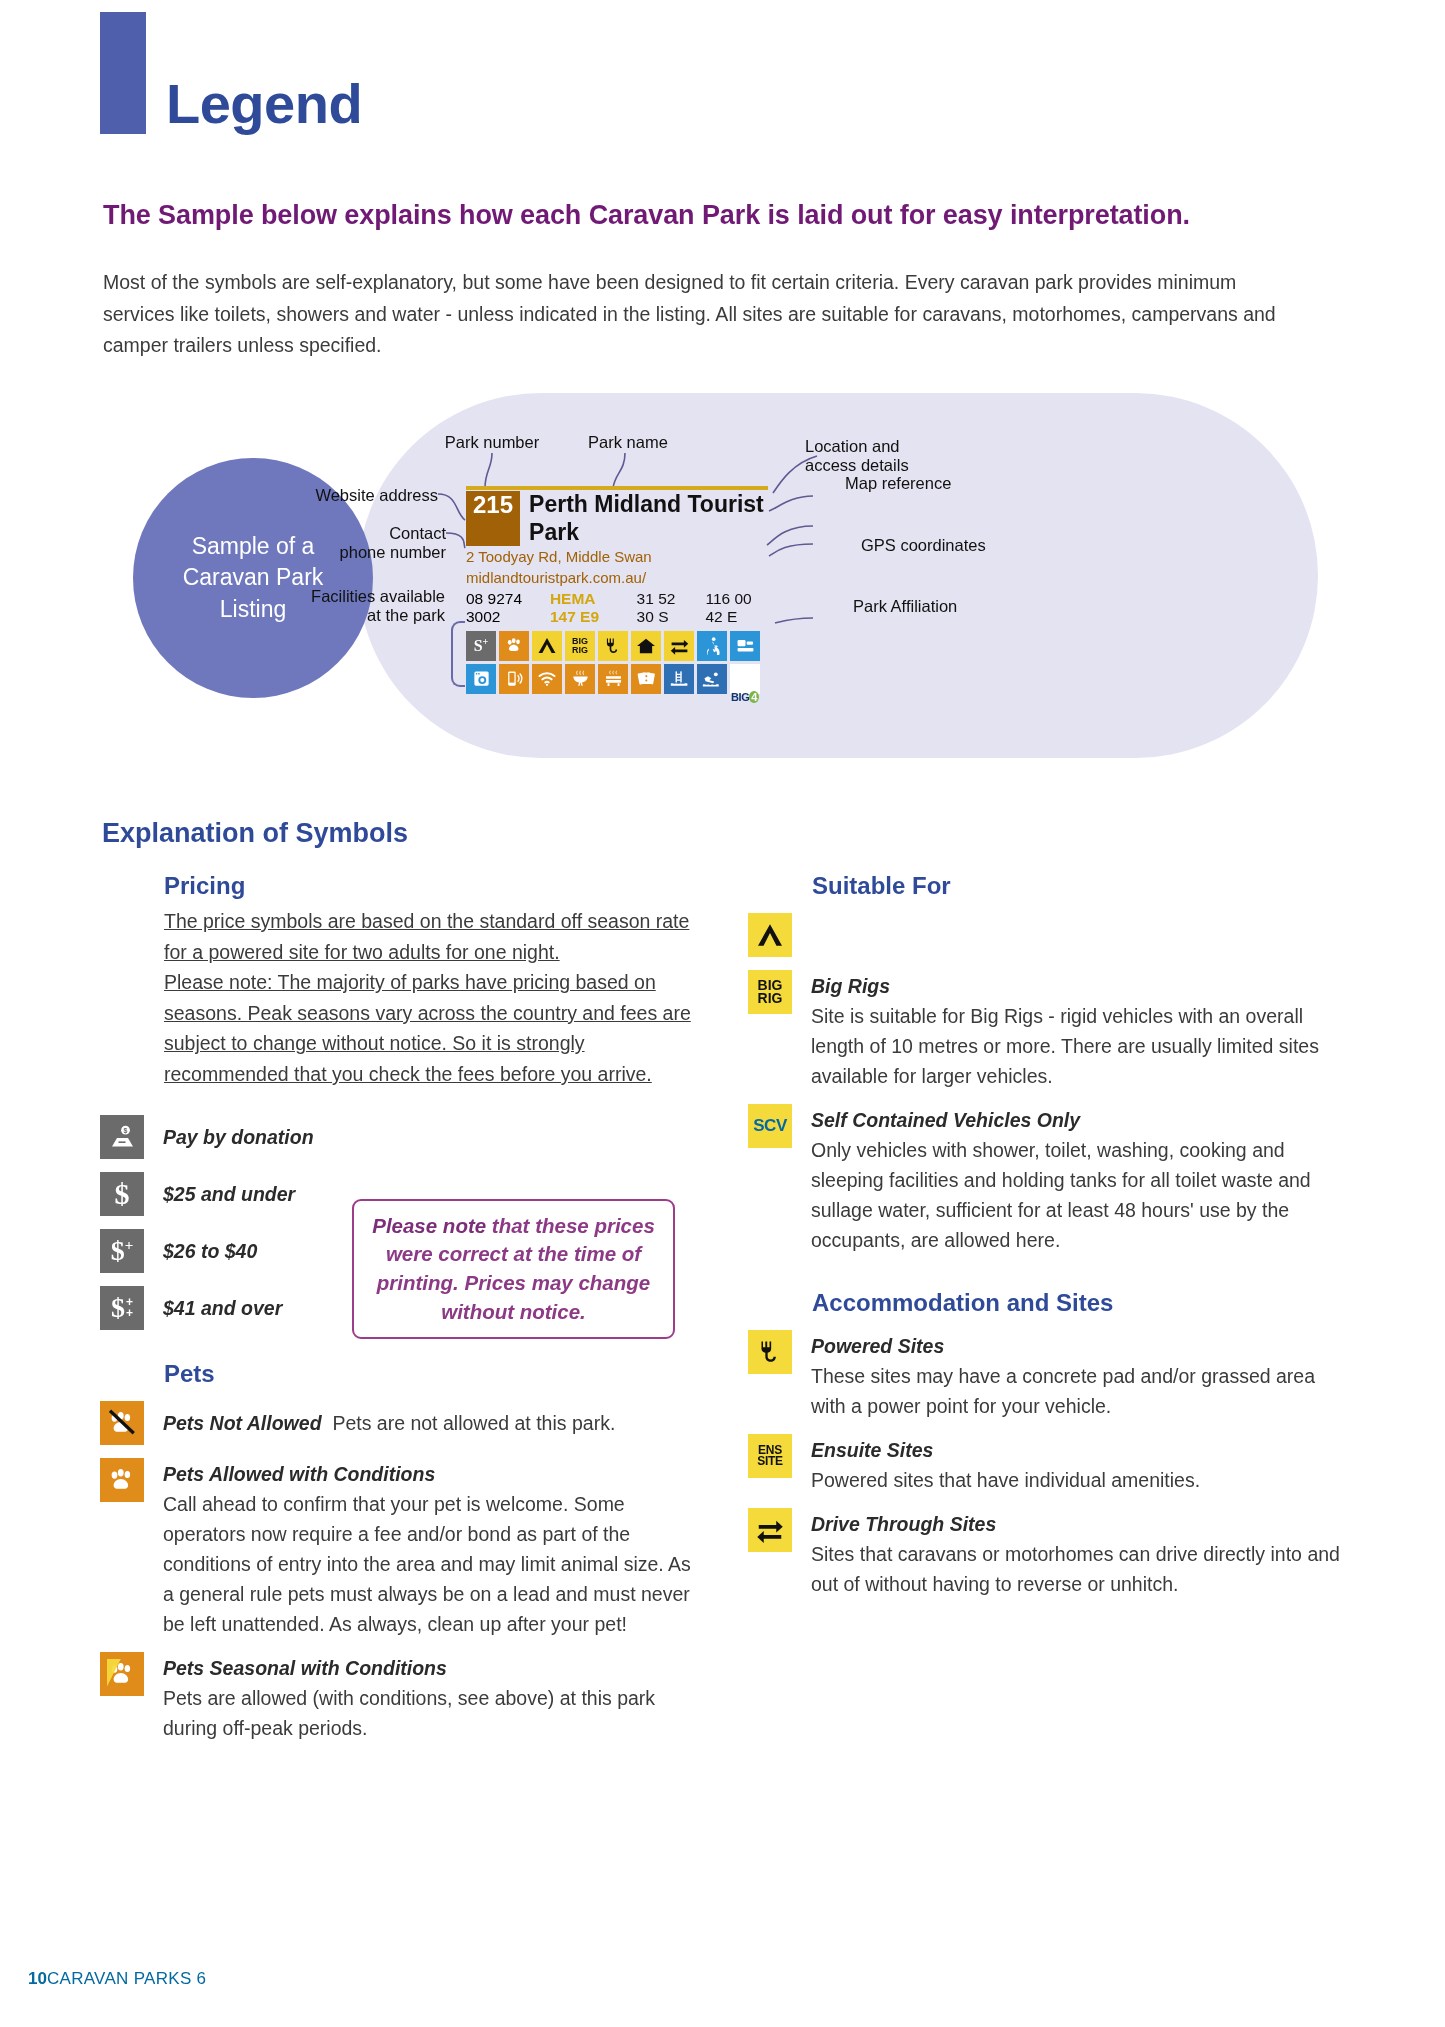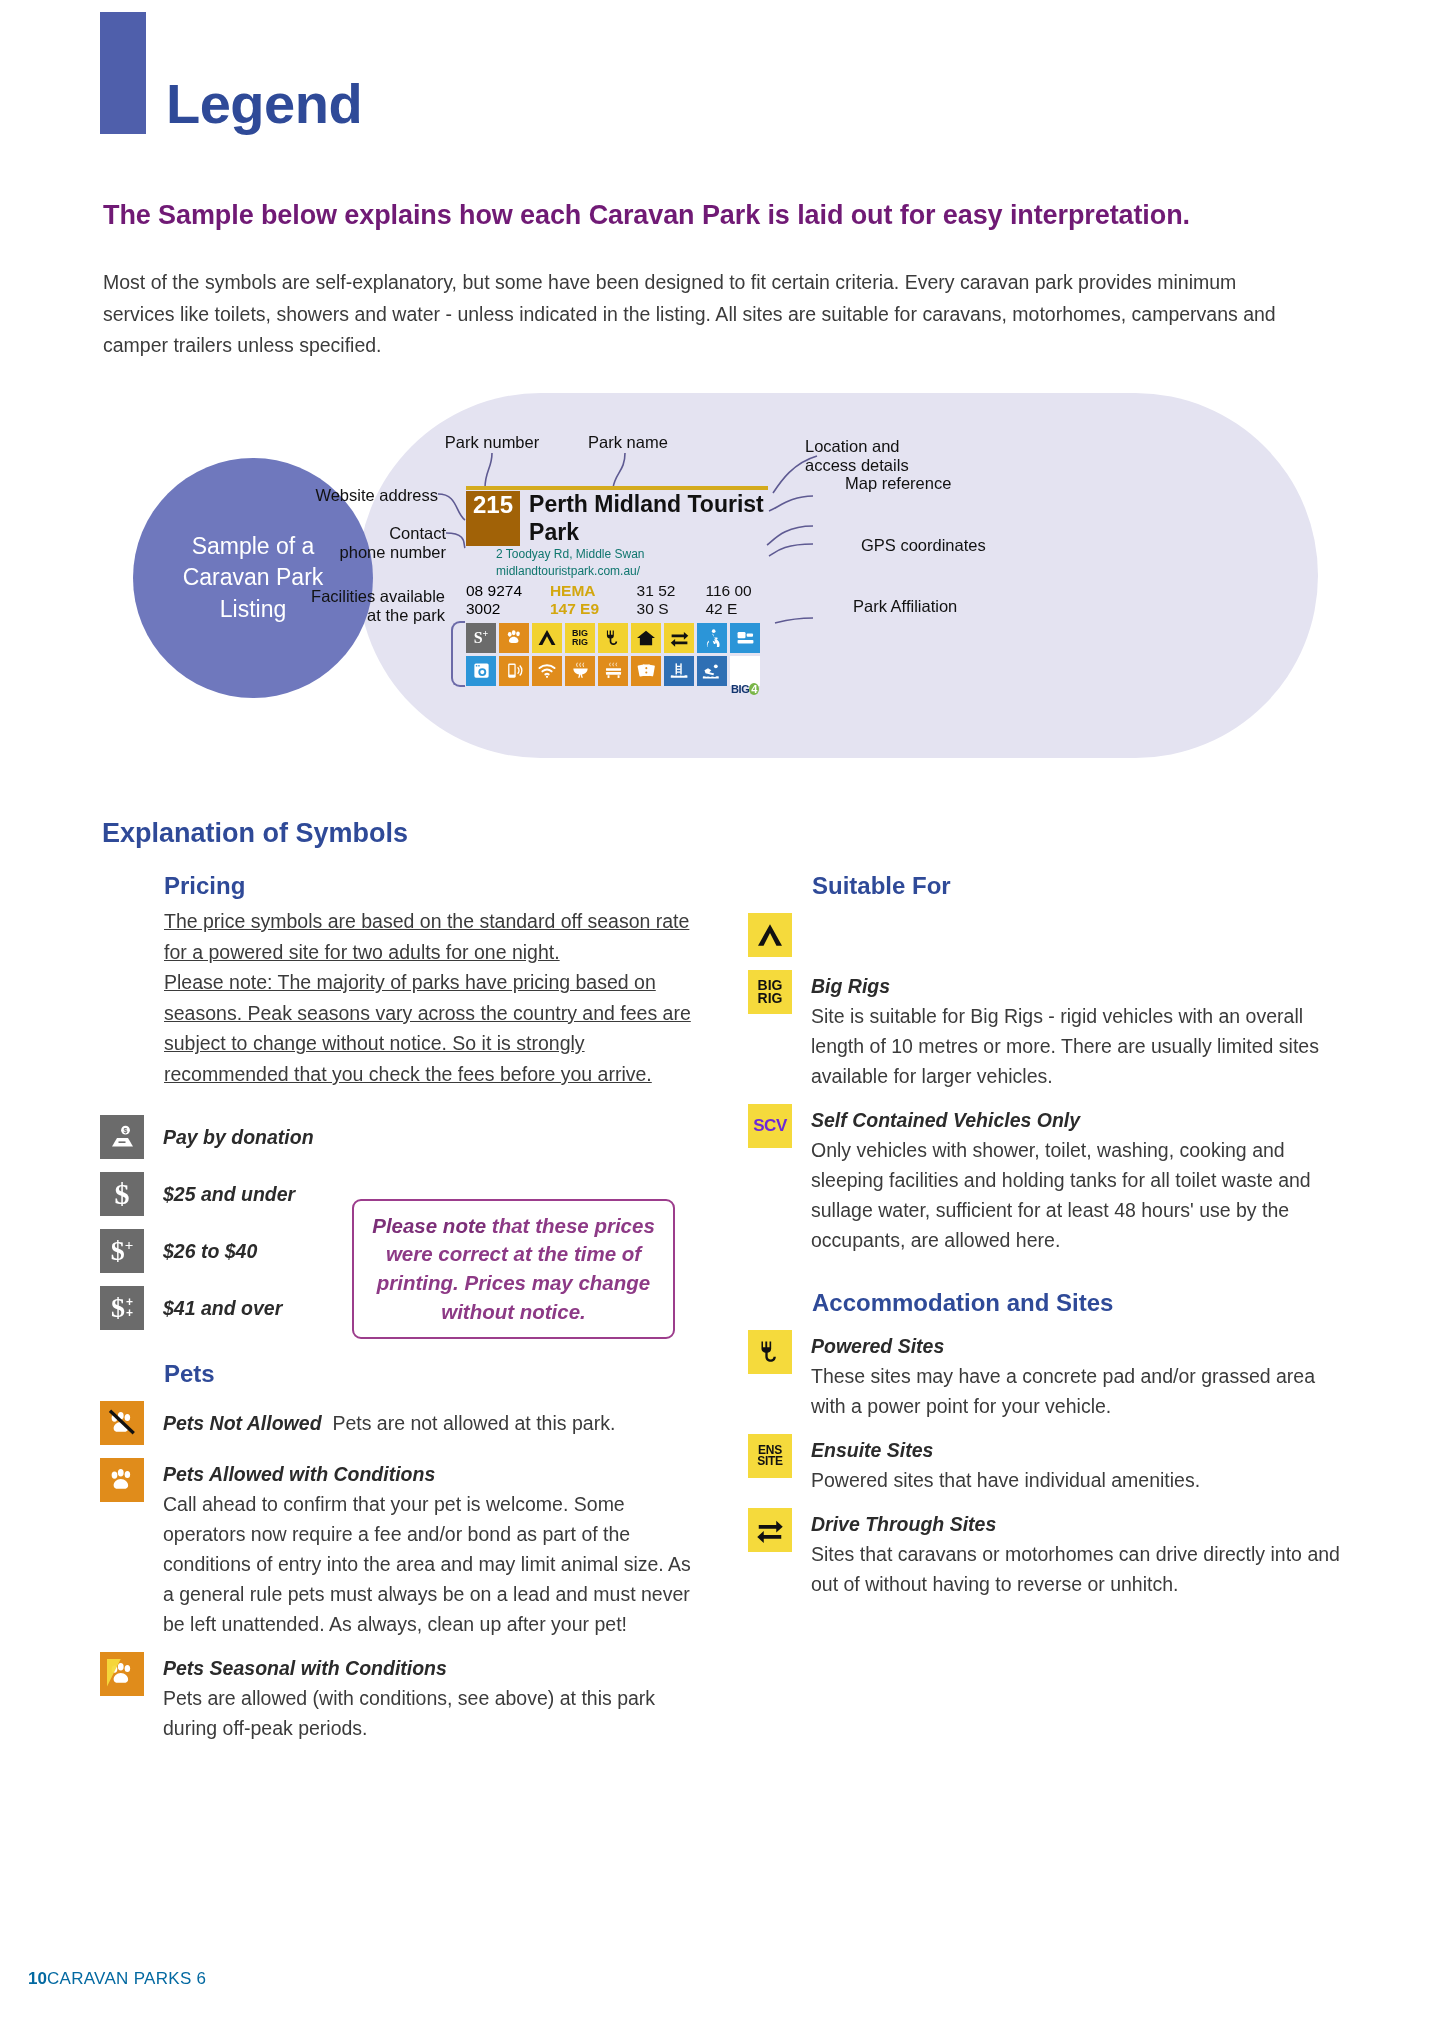--- a/index.html
+++ b/index.html
@@ -113,25 +113,24 @@
     line-height: 1.12;
   }
   .park-name {
     font-size: 23px;
     font-weight: bold;
     color: #111111;
     padding-left: 9px;
     line-height: 1.2;
   }
   .listing-line {
-    font-size: 12px;
-    color: #0f766e;
+    font-size: 15px;
+    color: #a16207;
     line-height: 1.32;
     margin-top: 1px;
-    margin-left: 30px;
   }
   .listing-meta {
     display: flex; gap: 12px; align-items: baseline;
     font-size: 15.5px; margin-top: 2px;
   }
   .hema { color: #d3a70f; font-weight: bold; }
   .gps { color: #111111; }
 
   .icon-grid {
     margin-top: 5px;
@@ -552,21 +551,21 @@
       <span style="font-size:14px;color:#111;line-height:0.93;text-align:center;font-weight:bold;font-family:'Liberation Sans',sans-serif;">BIG<br>RIG</span>
     </div>
     <div class="sym-text nopad" style="padding-top:1px">
       <div class="it">Big Rigs</div>
       <div>Site is suitable for Big Rigs - rigid vehicles with an overall length of 10 metres or more. There are usually limited sites available for larger vehicles.</div>
     </div>
   </div>
 
   <div class="sym-row">
     <div class="sym-box yellow">
-      <span style="font-size:17px;color:#6d28d9;font-weight:bold;letter-spacing:-0.5px;font-family:'Liberation Sans',sans-serif;">SCV</span>
+      <span style="font-size:17px;color:#0369a1;font-weight:bold;letter-spacing:-0.5px;font-family:'Liberation Sans',sans-serif;">SCV</span>
     </div>
     <div class="sym-text nopad" style="padding-top:1px">
       <div class="it">Self Contained Vehicles Only</div>
       <div>Only vehicles with shower, toilet, washing, cooking and sleeping facilities and holding tanks for all toilet waste and sullage water, sufficient for at least 48 hours' use by the occupants, are allowed here.</div>
     </div>
   </div>
 
 
   <div style="height:34px"></div>
 

